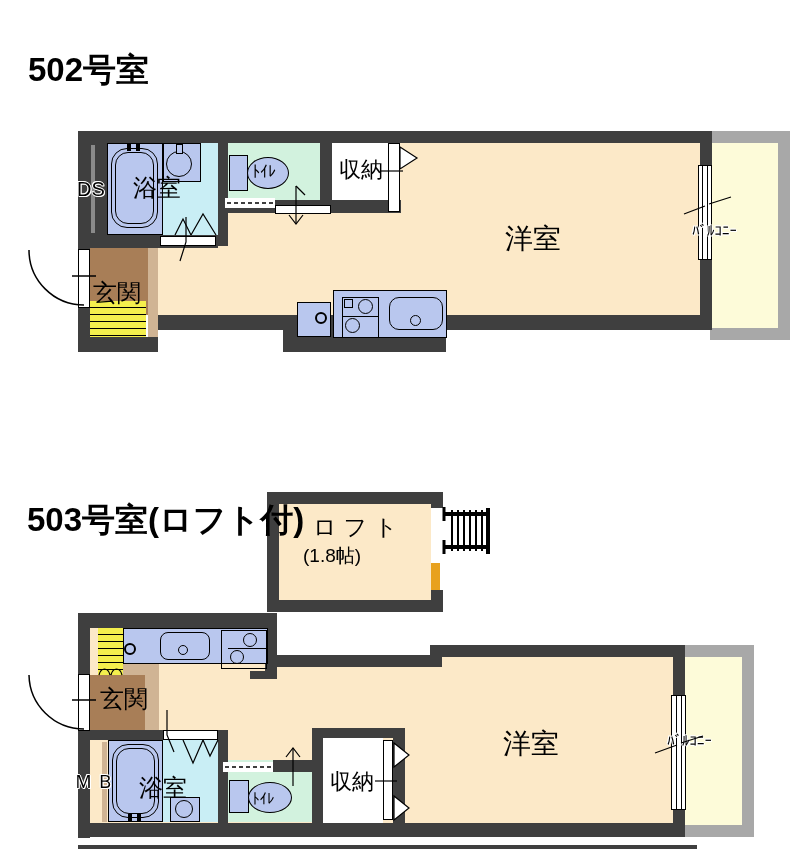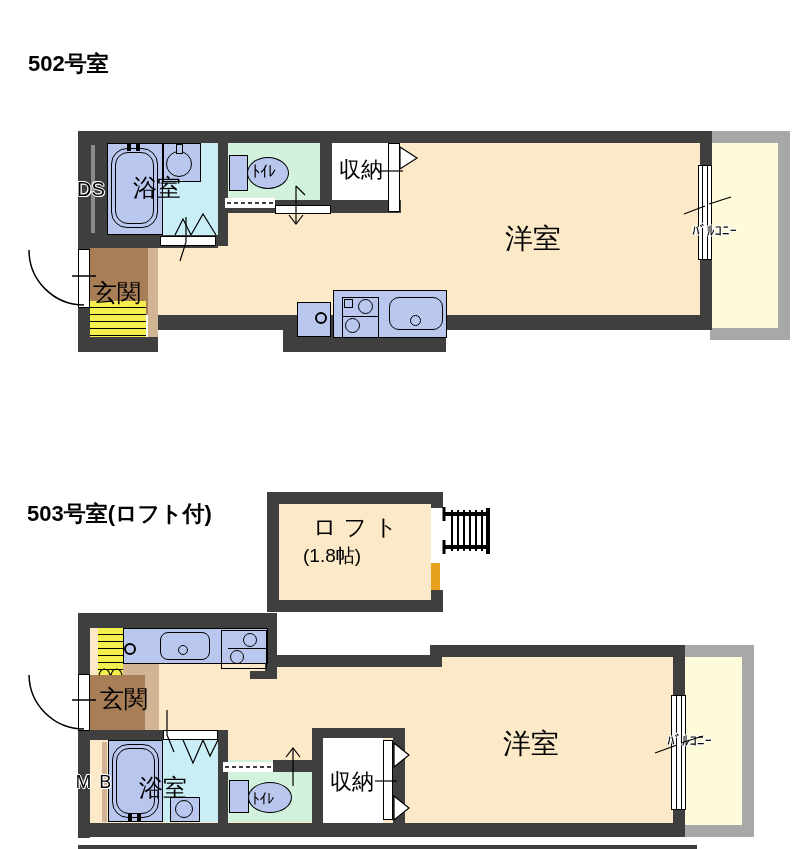--- a/index.html
+++ b/index.html
@@ -13,21 +13,21 @@
   .green{background:#d2f2de;}
   .balc{background:#fdfbd9;}
   .bgray{background:#a8a8a8;}
   .brown{background:#a87e57;}
   .tan{background:#d0b494;}
   .fx{position:absolute;background:#b9c7ee;border:1px solid #000;box-sizing:border-box;z-index:3;}
   .outl{position:absolute;background:transparent;border:1px solid #000;box-sizing:border-box;z-index:4;}
   .door{position:absolute;background:#ffffff;border:1px solid #000;box-sizing:border-box;z-index:4;}
   .opening{position:absolute;background:#ffffff;z-index:4;}
   .lbl{position:absolute;z-index:6;white-space:nowrap;line-height:1;}
-  .title{font-weight:bold;font-size:22px;text-align:right;}
+  .title{font-weight:bold;font-size:33px;text-align:right;}
   .halo{text-shadow:-1px 0 0 #fff,1px 0 0 #fff,0 -1px 0 #fff,0 1px 0 #fff,1px 1px 0 #fff,-1px -1px 0 #fff;}
   .stripeY{background:#f4ef4d;background-image:repeating-linear-gradient(to bottom,#f4ef4d 0,#f4ef4d 6px,#000 6px,#000 7px);}
   #marks{position:absolute;left:0;top:0;z-index:7;pointer-events:none;}
   .ds{position:absolute;background:#8a8a8a;z-index:3;}
   .orange{position:absolute;background:#e8a11d;z-index:3;}
   .vline{position:absolute;background:#000;z-index:5;}
 </style>
 </head>
 <body>
 

